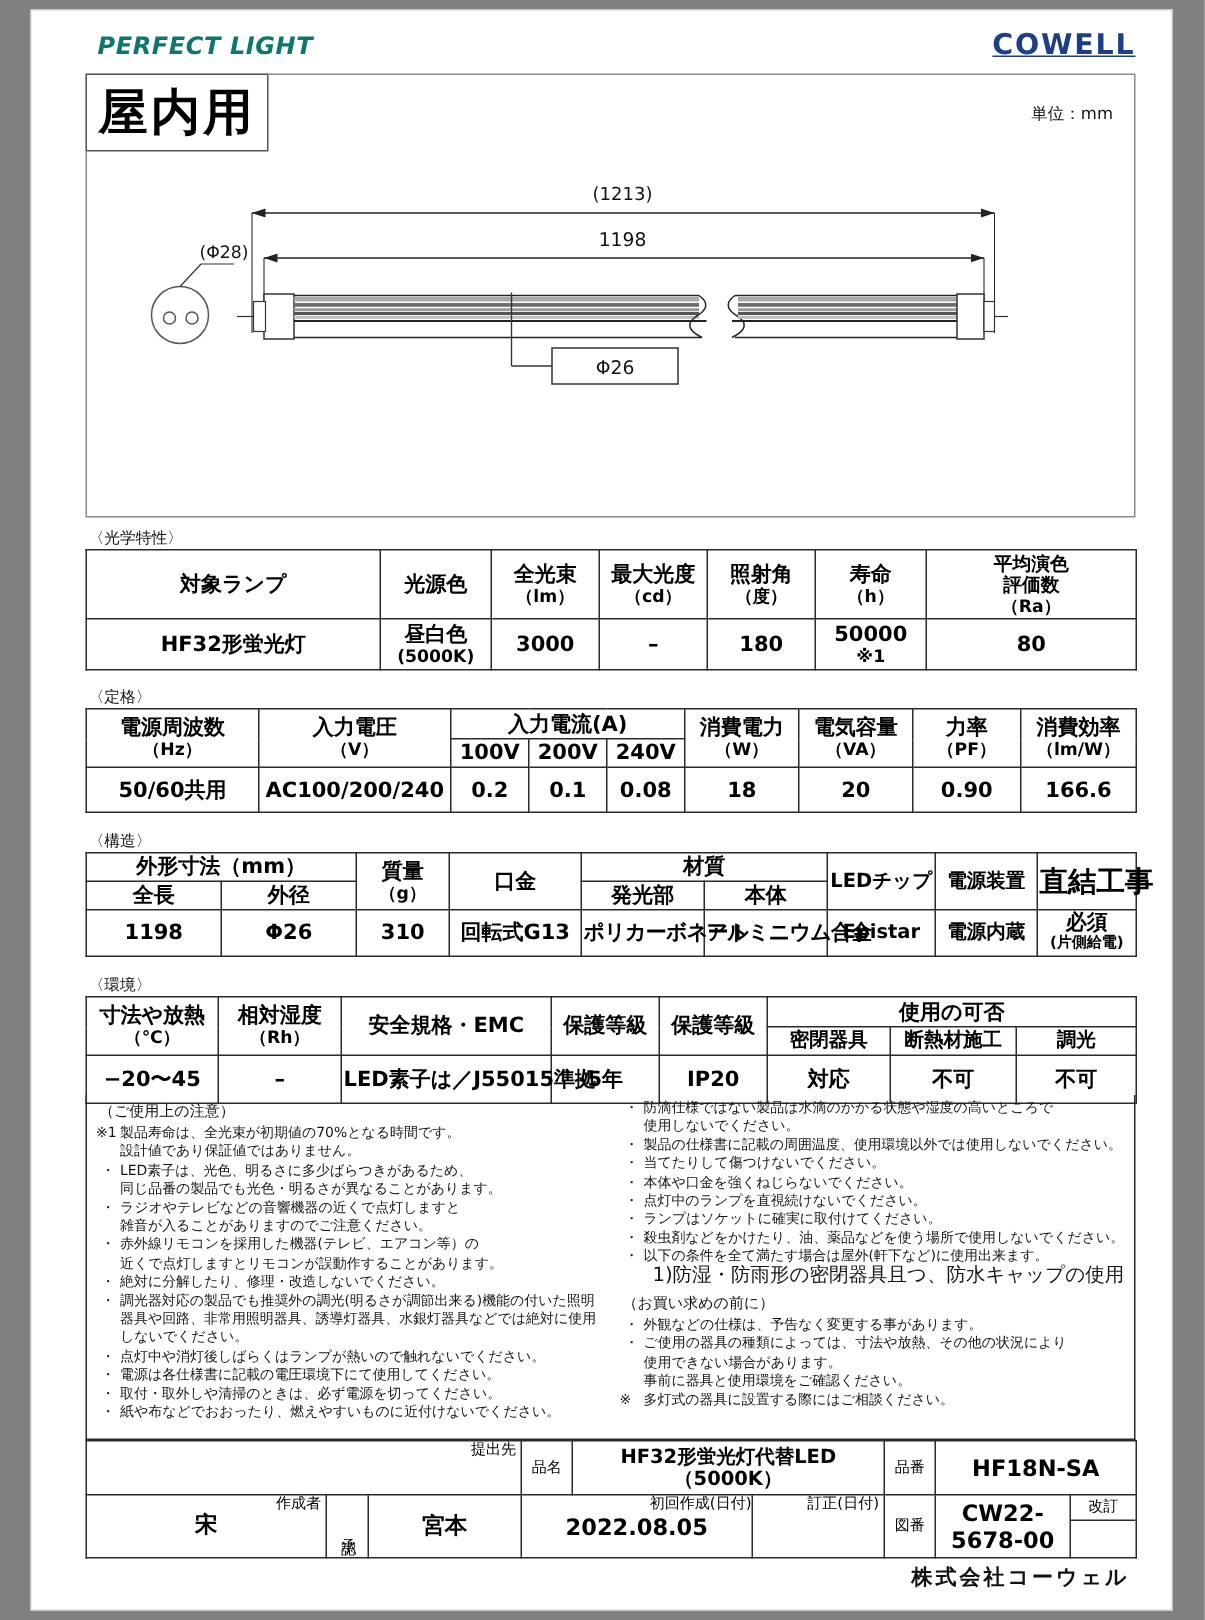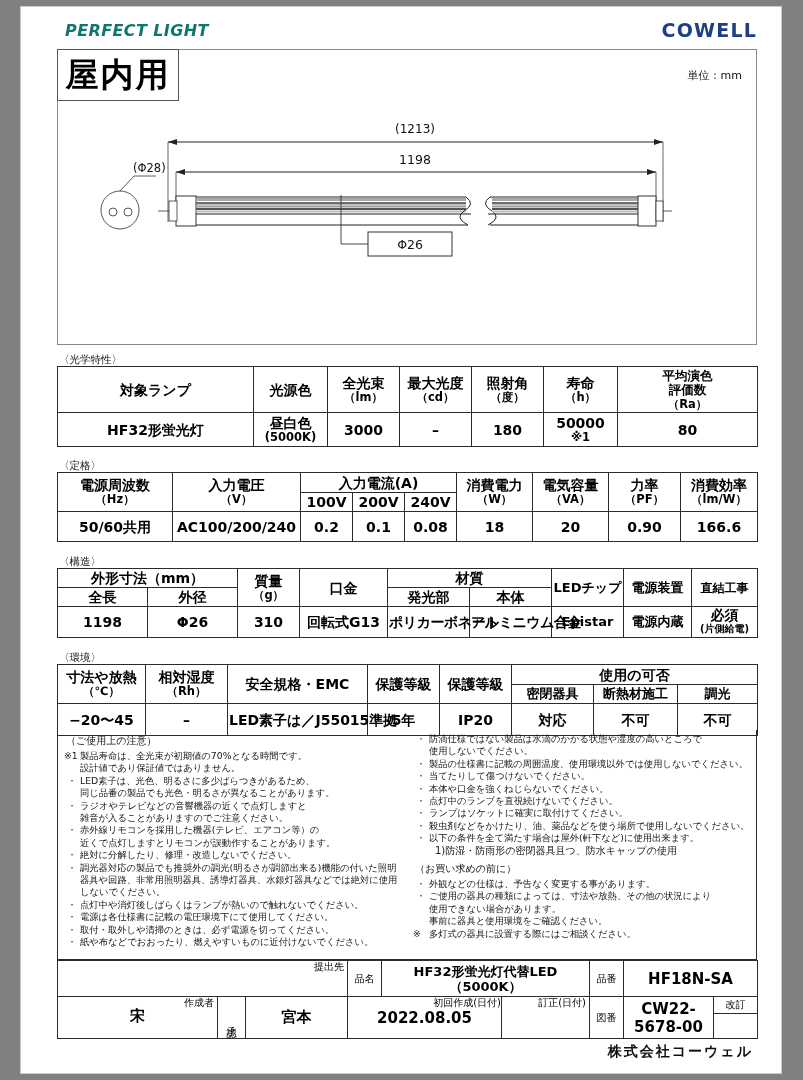--- a/index.html
+++ b/index.html
@@ -24,20 +24,21 @@
   .brand-left {
     position: absolute; left: 44px; top: 14px;
     font-size: 16px; font-weight: bold; letter-spacing: .4px;
     color: #0f766e; font-style: italic;
     font-family: "DejaVu Sans", "Liberation Sans", sans-serif;
   }
   .brand-right {
     position: absolute; right: 24px; top: 12px;
     font-size: 19px; font-weight: bold; letter-spacing: 1.2px;
     color: #1d3f88;
+    text-decoration: underline;
   }
   
   .drawbox {
     position: absolute; left: 36px; top: 42px;
     width: 700px; height: 296px;
     border: 1px solid #8a8a8a;
   }
   .indoor-tag {
     position: absolute; left: -1px; top: -1px;
     width: 122px; height: 52px;
@@ -88,21 +89,21 @@
   .notecol { width: 350px; padding: 0 6px; }
   .notecol.right { border-left: 0; }
   .note-head { font-size: 10px; color: #111; margin: 1px 0 2px 2px; font-weight: 400; }
   .note-line {
     display: flex; font-size: 9.3px; color: #151515; line-height: 12.4px;
     font-weight: 400;
   }
   .note-mk { width: 16px; flex: 0 0 16px; text-align: left; }
   .note-mk.dot { text-align: center; }
   .note-tx { flex: 1; }
-  .note-sub { padding-left: 22px; font-size: 10px; line-height: 12.4px; color: #151515; }
+  .note-sub { padding-left: 22px; font-size: 13px; line-height: 12.4px; color: #151515; }
   
   table.titleblock {
     position: absolute; left: 36px; width: 700px;
     border-collapse: collapse; table-layout: fixed;
   }
   table.titleblock td {
     border: 1px solid #2b2b2b;
     color: #000;
     padding: 0 3px;
   }
@@ -337,21 +338,21 @@
           <tr>
         <th class="hd" colspan="2" style="height:19px">外形寸法（mm）</th>
         <th class="hd" rowspan="2">
           <div>質量</div>
           <div class="sub">（g）</div>
         </th>
         <th class="hd" rowspan="2">口金</th>
         <th class="hd" colspan="2">材質</th>
         <th class="hd" rowspan="2" style="font-size:13px">LEDチップ</th>
         <th class="hd" rowspan="2" style="font-size:13px">電源装置</th>
-        <th class="hd" rowspan="2" style="font-size:12px">直結工事</th>
+        <th class="hd" rowspan="2" style="font-size:19px">直結工事</th>
       </tr>
       <tr>
         <th class="hd" style="height:19px">全長</th>
         <th class="hd">外径</th>
         <th class="hd">発光部</th>
         <th class="hd">本体</th>
       </tr>
       <tr>
         <td class="val" style="height:30px">1198</td>
         <td class="val">Φ26</td>

